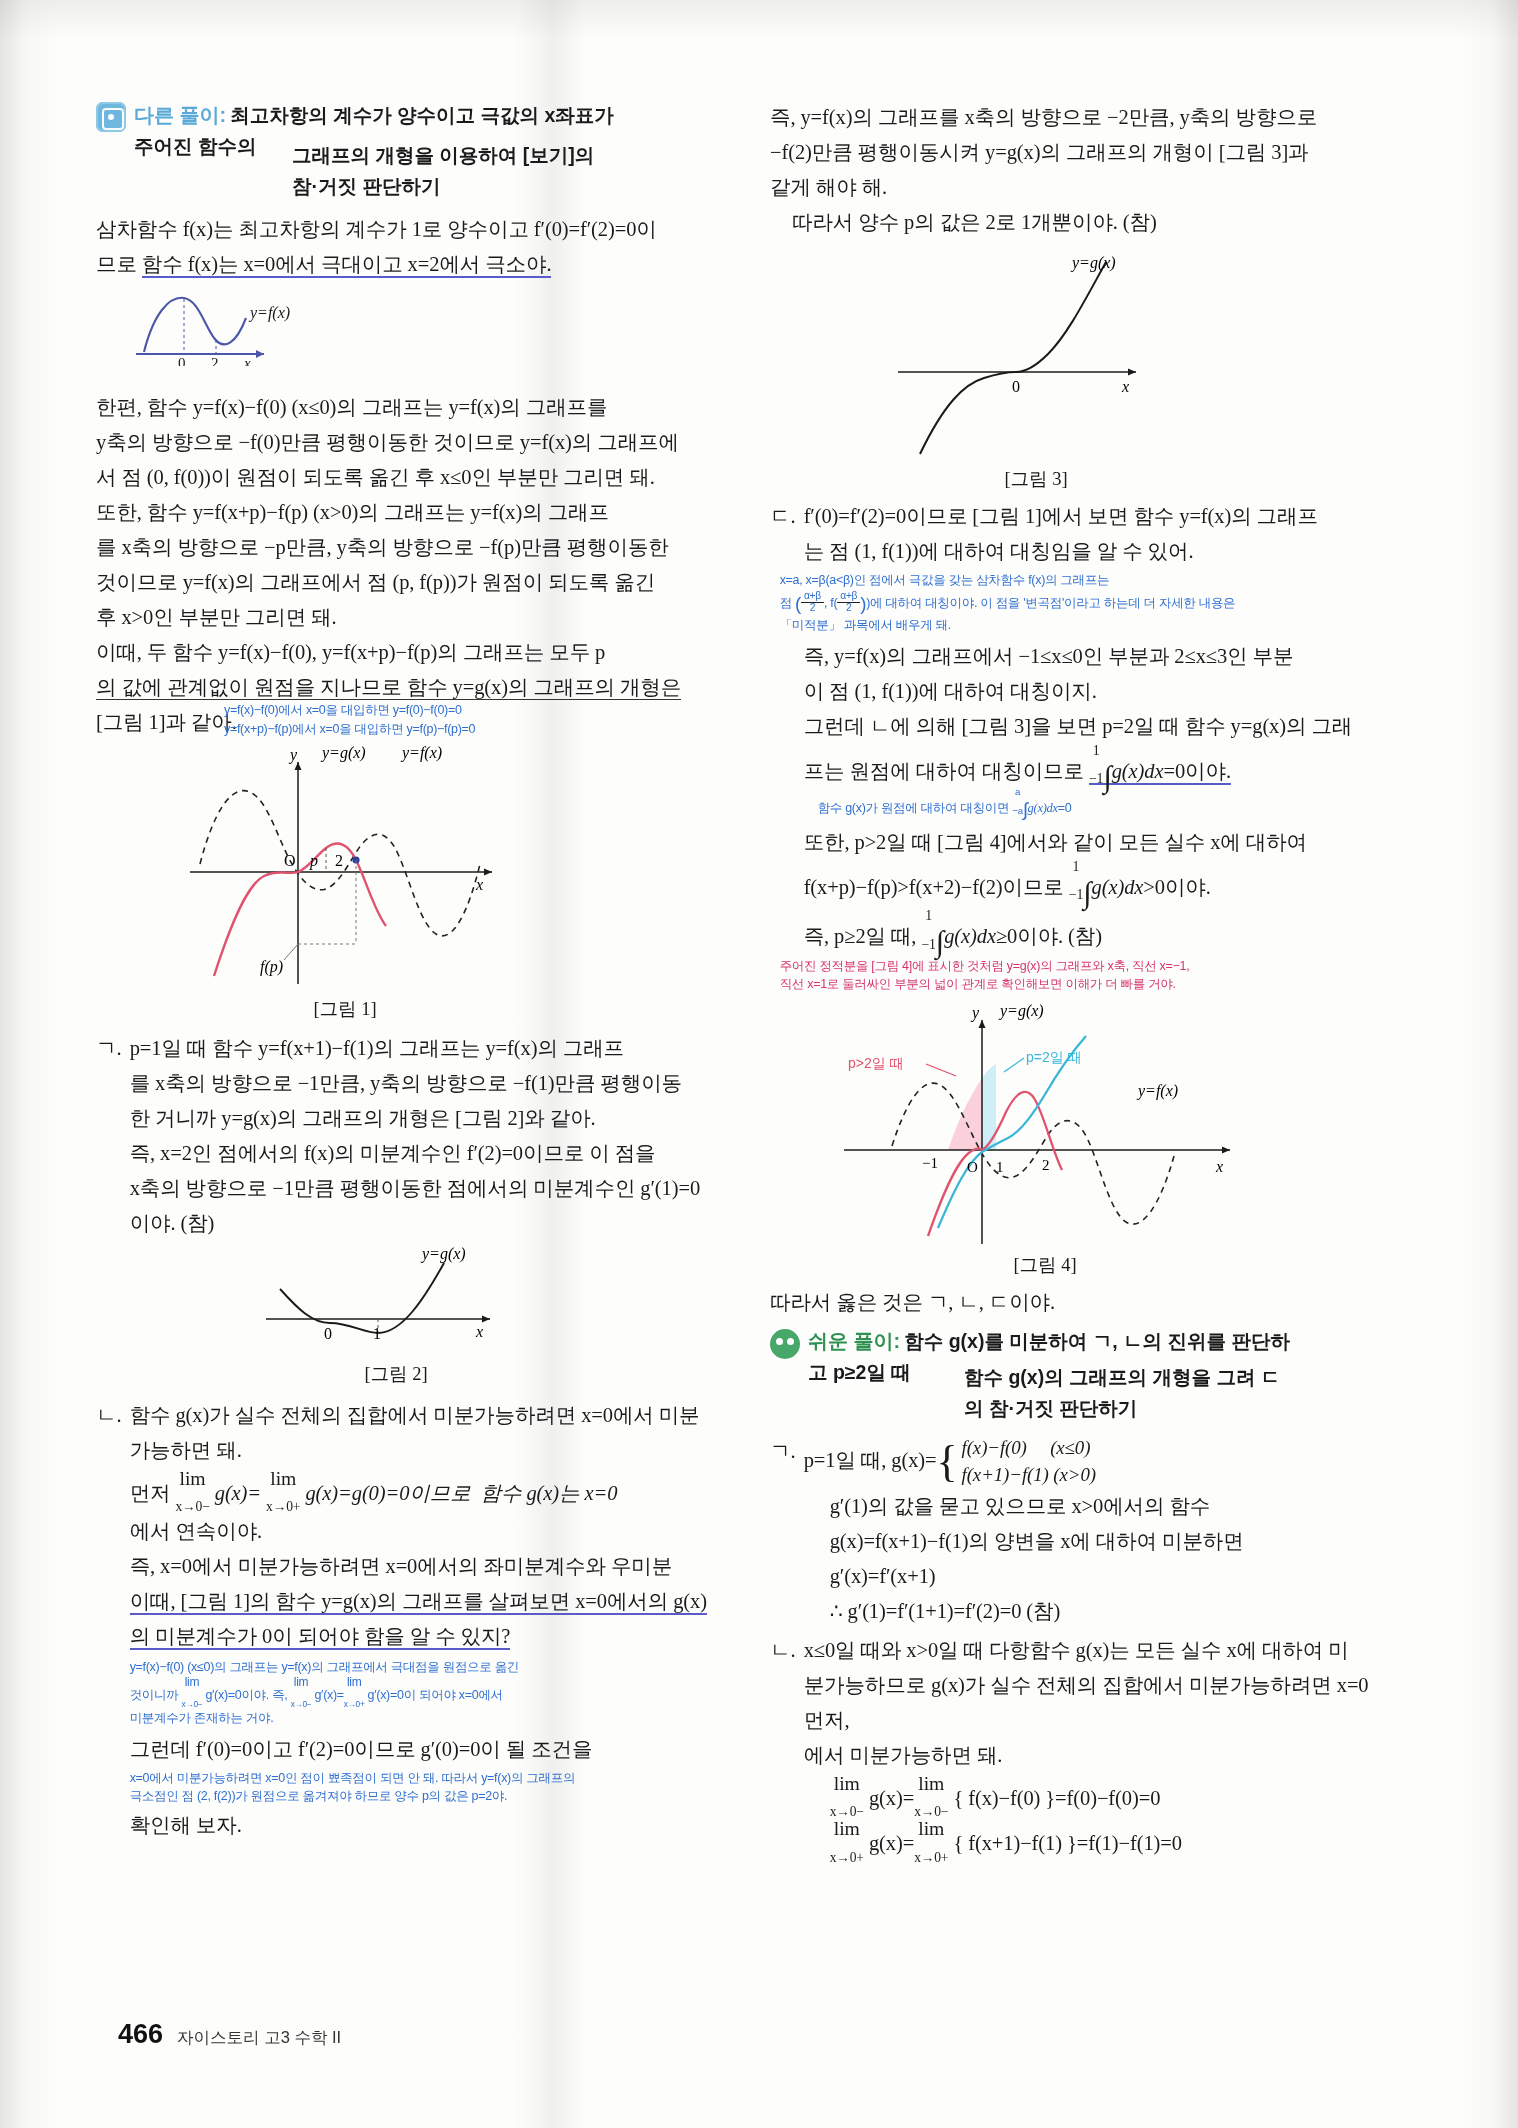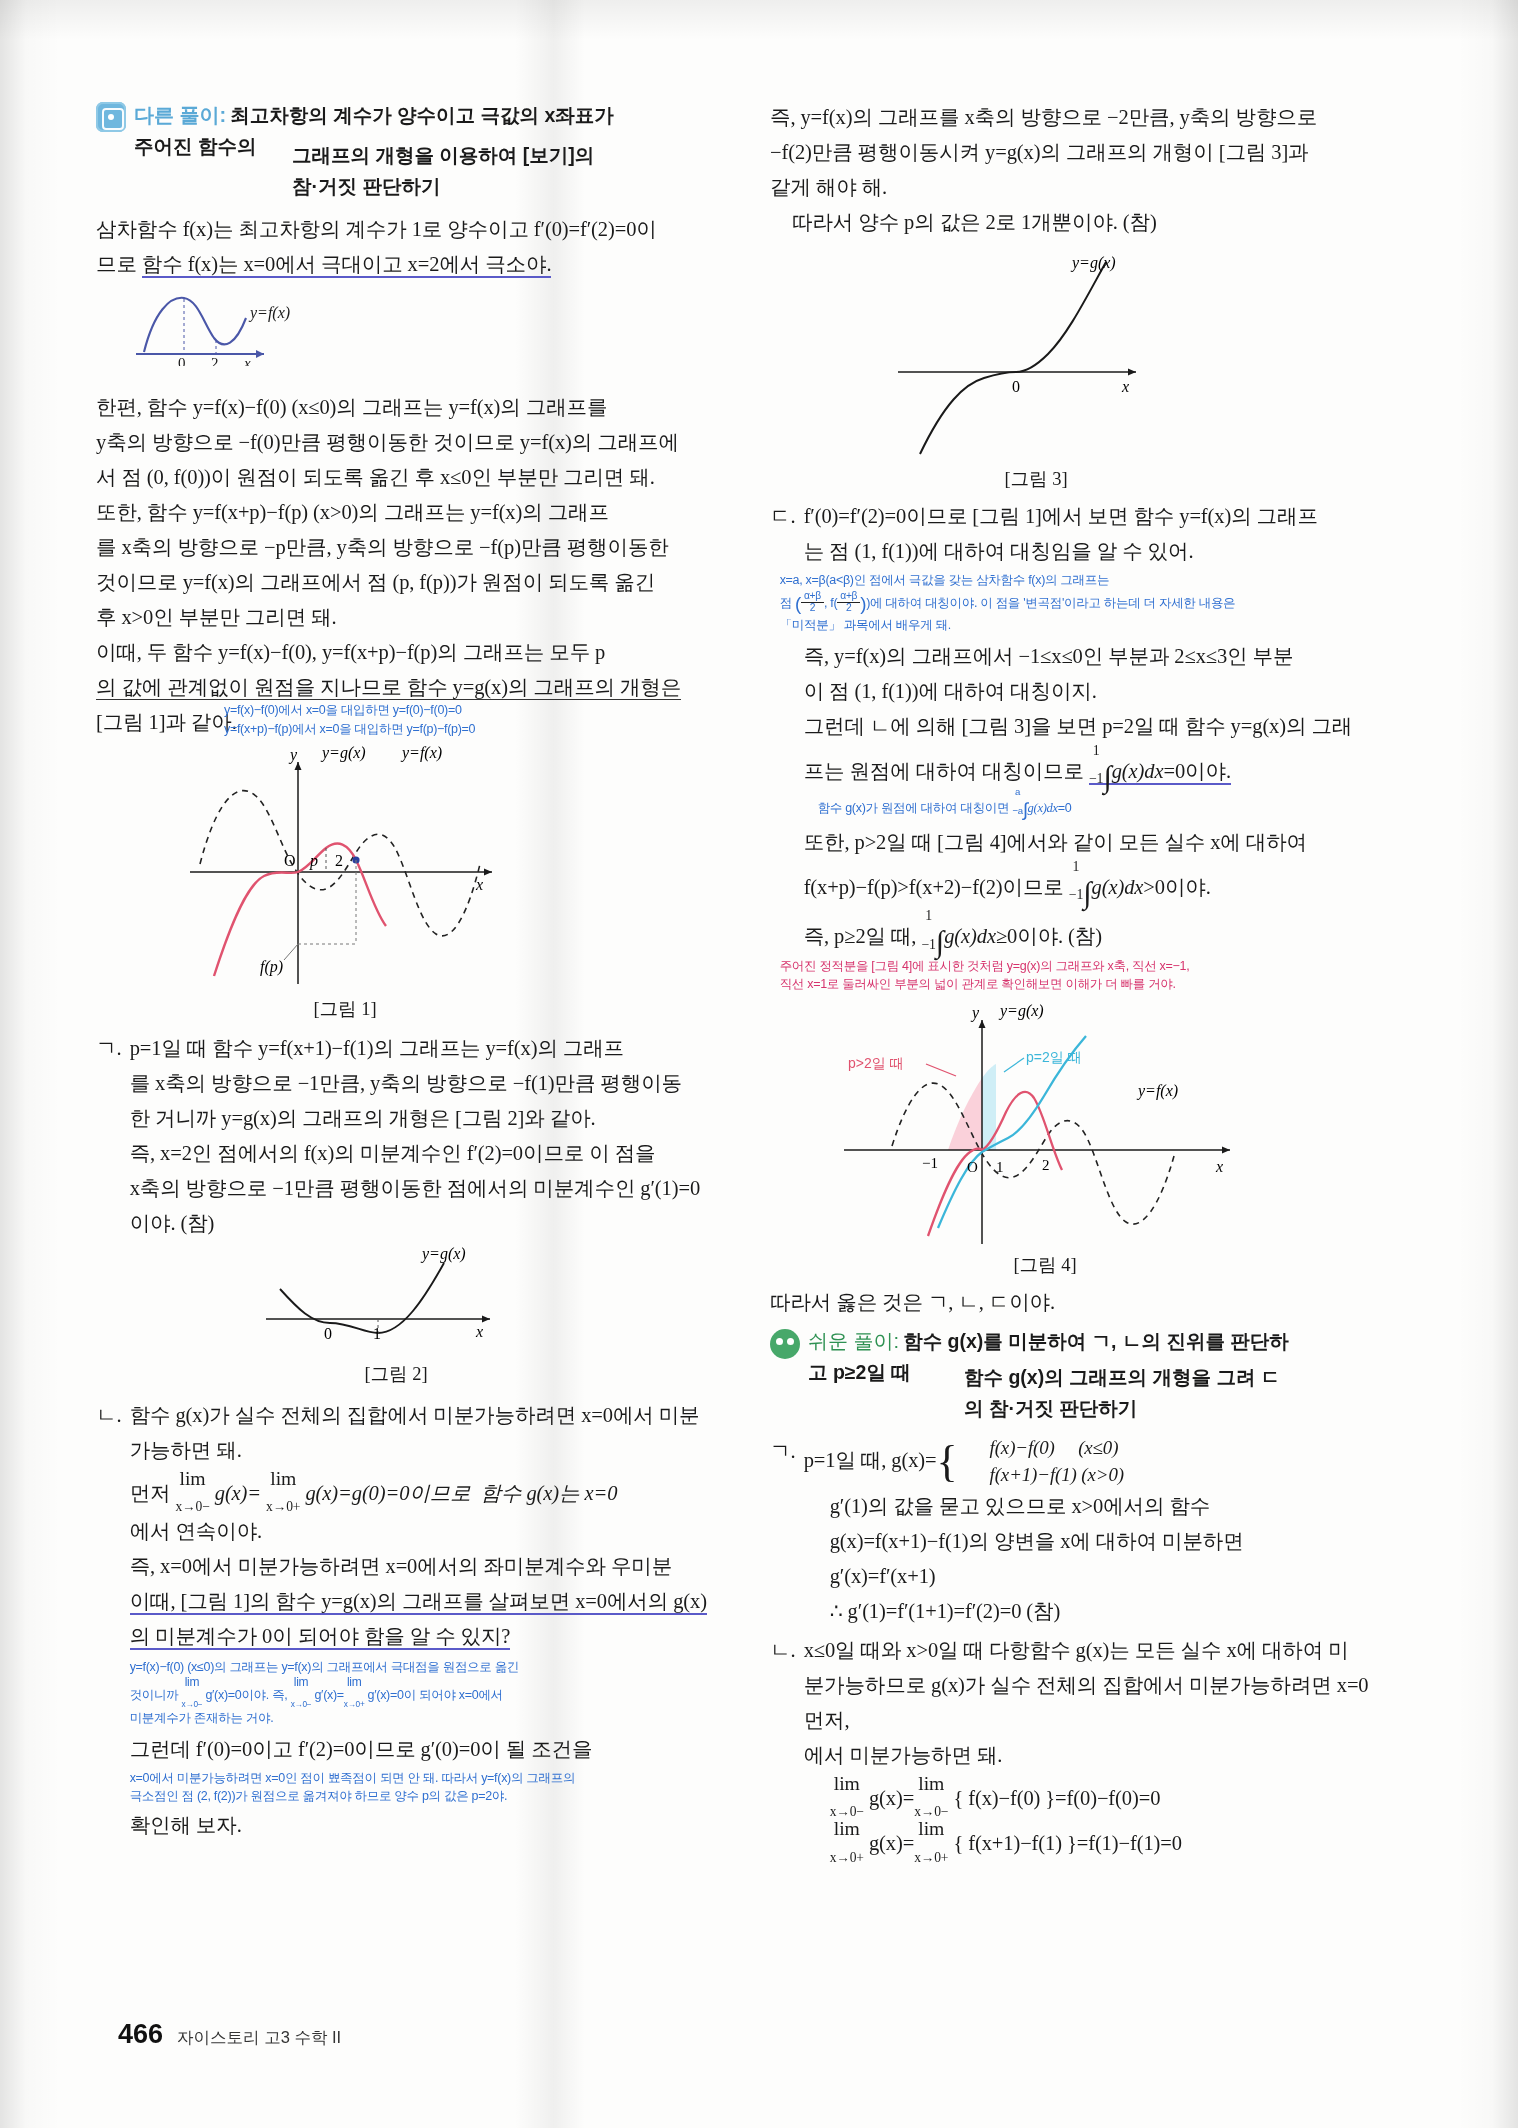--- a/index.html
+++ b/index.html
@@ -89,26 +89,26 @@
     background:#47a86a; position:relative;
   }
   .easy-badge::before{
     content:""; position:absolute; left:6px; top:9px; width:7px; height:7px;
     border-radius:50%; background:#fff;
   }
   .easy-badge::after{
     content:""; position:absolute; left:17px; top:9px; width:7px; height:7px;
     border-radius:50%; background:#fff;
   }
-  .easy-label { color:#2e9152; font-weight:normal; font-size:20px; font-family:"Liberation Sans",sans-serif; margin-top:6px; }
+  .easy-label { color:#2e9152; font-weight:bold; font-size:20px; font-family:"Liberation Sans",sans-serif; margin-top:6px; }
   .easy-title { font-family:"Liberation Sans",sans-serif; font-weight:bold; font-size:19.5px; line-height:31px; margin-top:4px; }
 
   .cases { display:inline-flex; align-items:center; gap:4px; vertical-align:middle; }
   .cases .brace { font-size:2.15em; line-height:0.78; font-family:"Liberation Serif",serif; }
-  .cases .rows { display:inline-block; font-size:0.92em; line-height:1.42;margin-left:28px; }
+  .cases .rows { display:inline-block; font-size:0.92em; line-height:1.42; }
 
   
   .footer { position:absolute; left:118px; bottom:78px; display:flex; align-items:baseline; gap:14px; }
   .footer .pg { font-family:"Liberation Sans",sans-serif; font-weight:bold; font-size:27px; color:#111; }
   .footer .bk { font-family:"Liberation Sans",sans-serif; font-size:16.5px; color:#333; }
 
   svg { display:block; }
 </style>
 </head>
 <body>

